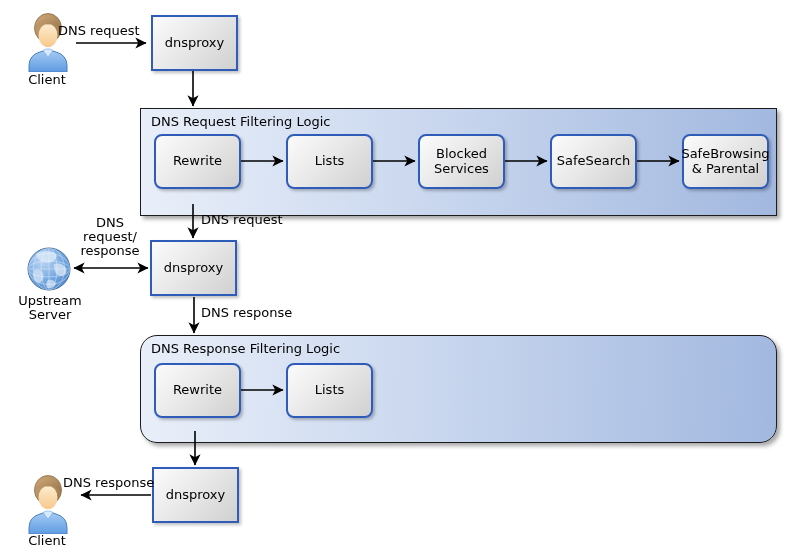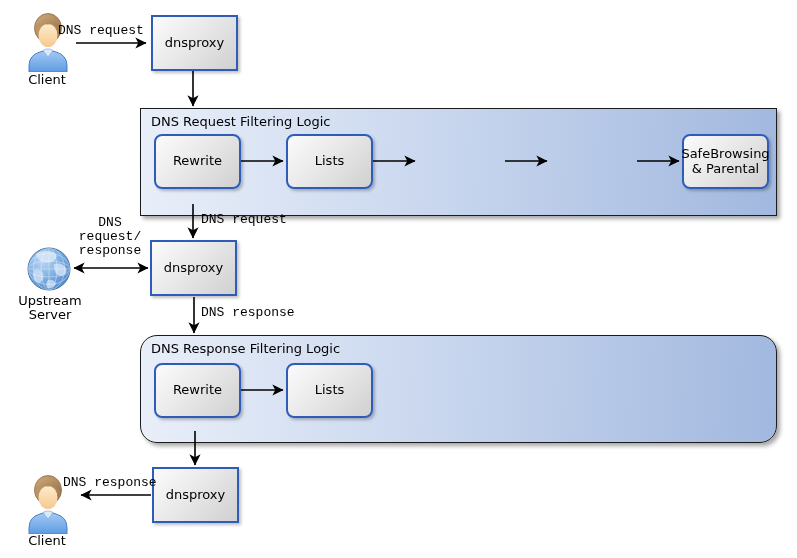--- a/index.html
+++ b/index.html
@@ -27,21 +27,21 @@
   }
   .container-title{position:absolute;left:10px;top:5px;white-space:nowrap;}
   .step{
     position:absolute;top:25px;width:87px;height:55px;
     display:flex;align-items:center;justify-content:center;text-align:center;
     border:2px solid var(--node_border,#2e5cb8);border-radius:8px;
     background:linear-gradient(135deg,var(--node_fill_light,#fbfbfb) 0%,#e9e9e9 45%,var(--node_fill_dark,#d0d0d0) 100%);
     box-shadow:2px 2px 3px rgba(0,0,0,0.25);
     line-height:1.15;padding:2px;box-sizing:border-box;
   }
-  .edge-label{position:absolute;z-index:4;white-space:nowrap;line-height:14px;font-family:Liberation Mono, monospace;}
+  .edge-label{position:absolute;z-index:4;white-space:nowrap;line-height:14px;}
   .actor{position:absolute;z-index:3;}
   .actor-label{position:absolute;text-align:center;z-index:4;line-height:14px;}
   .ml{display:block;text-align:center;}
 </style>
 </head>
 <body>
 
 <div id="canvas">
 
   <svg id="edges" viewBox="0 0 797 558">
@@ -92,20 +92,22 @@
   <div class="actor-label" style="left:7px;top:73px;width:80px;">Client</div>
 
   <div class="node" style="left:151px;top:15px;">dnsproxy</div>
 
   <div class="edge-label" style="left:58px;top:24px;">DNS request</div>
 
   <div class="container" style="left:140px;top:108px;">
     <div class="container-title">DNS Request Filtering Logic</div>
     <div class="step" style="left:13px;">Rewrite</div>
     <div class="step" style="left:145px;">Lists</div>
+    <div class="step" style="left:277px;">Blocked Services</div>
+    <div class="step" style="left:409px;">SafeSearch</div>
     <div class="step" style="left:541px;">SafeBrowsing &amp; Parental</div>
   </div>
 
   <div class="edge-label" style="left:201px;top:213px;">DNS request</div>
 
   <div class="node" style="left:150px;top:240px;">dnsproxy</div>
 
   <div class="edge-label" style="left:74px;top:216px;width:72px;text-align:center;">
     <span class="ml">DNS</span>
     <span class="ml">request/</span>

